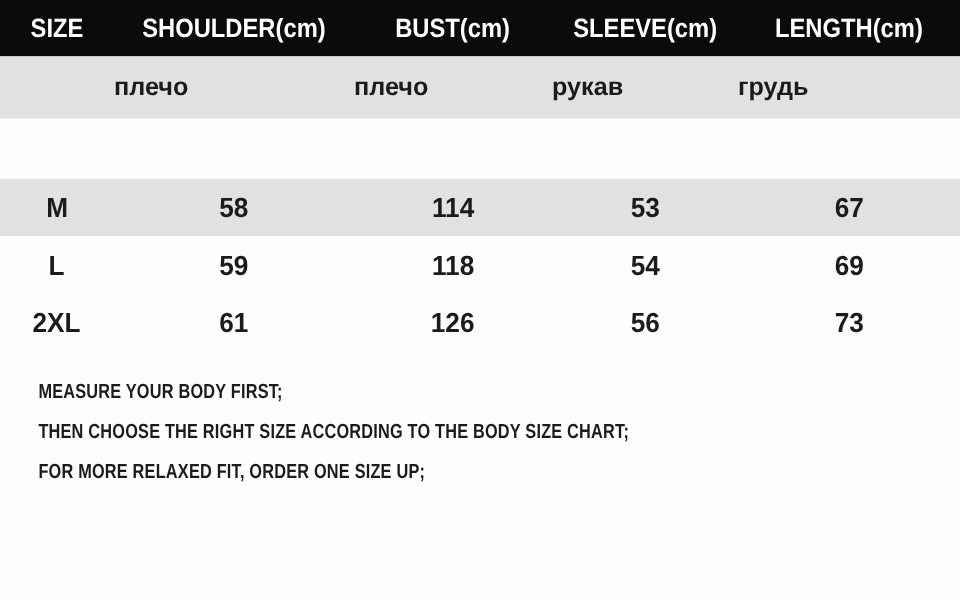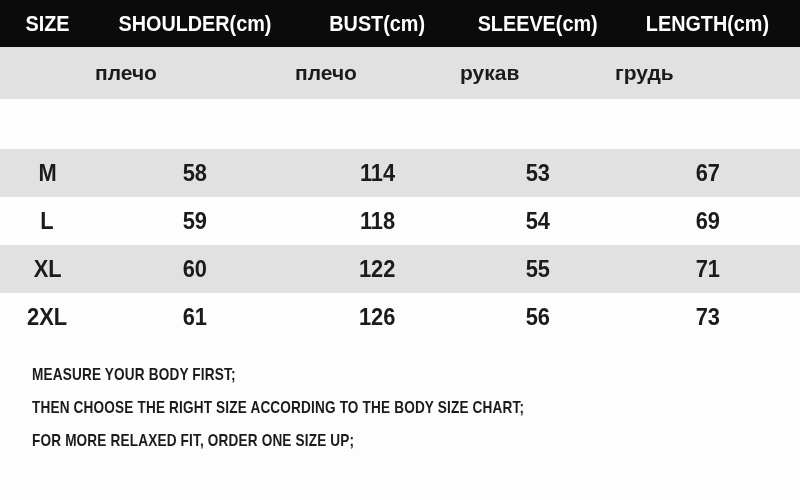--- a/index.html
+++ b/index.html
@@ -130,27 +130,20 @@
       <td><span class="cond-num">53</span></td>
       <td><span class="cond-num">67</span></td>
     </tr>
     <tr class="data-row row-white">
       <td><span class="cond-num">L</span></td>
       <td><span class="cond-num">59</span></td>
       <td><span class="cond-num">118</span></td>
       <td><span class="cond-num">54</span></td>
       <td><span class="cond-num">69</span></td>
     </tr>
-    <tr class="data-row row-gray">
-      <td><span class="cond-num">XL</span></td>
-      <td><span class="cond-num">60</span></td>
-      <td><span class="cond-num">122</span></td>
-      <td><span class="cond-num">55</span></td>
-      <td><span class="cond-num">71</span></td>
-    </tr>
     <tr class="data-row row-white">
       <td><span class="cond-num">2XL</span></td>
       <td><span class="cond-num">61</span></td>
       <td><span class="cond-num">126</span></td>
       <td><span class="cond-num">56</span></td>
       <td><span class="cond-num">73</span></td>
     </tr>
   </tbody>
 </table>
 

